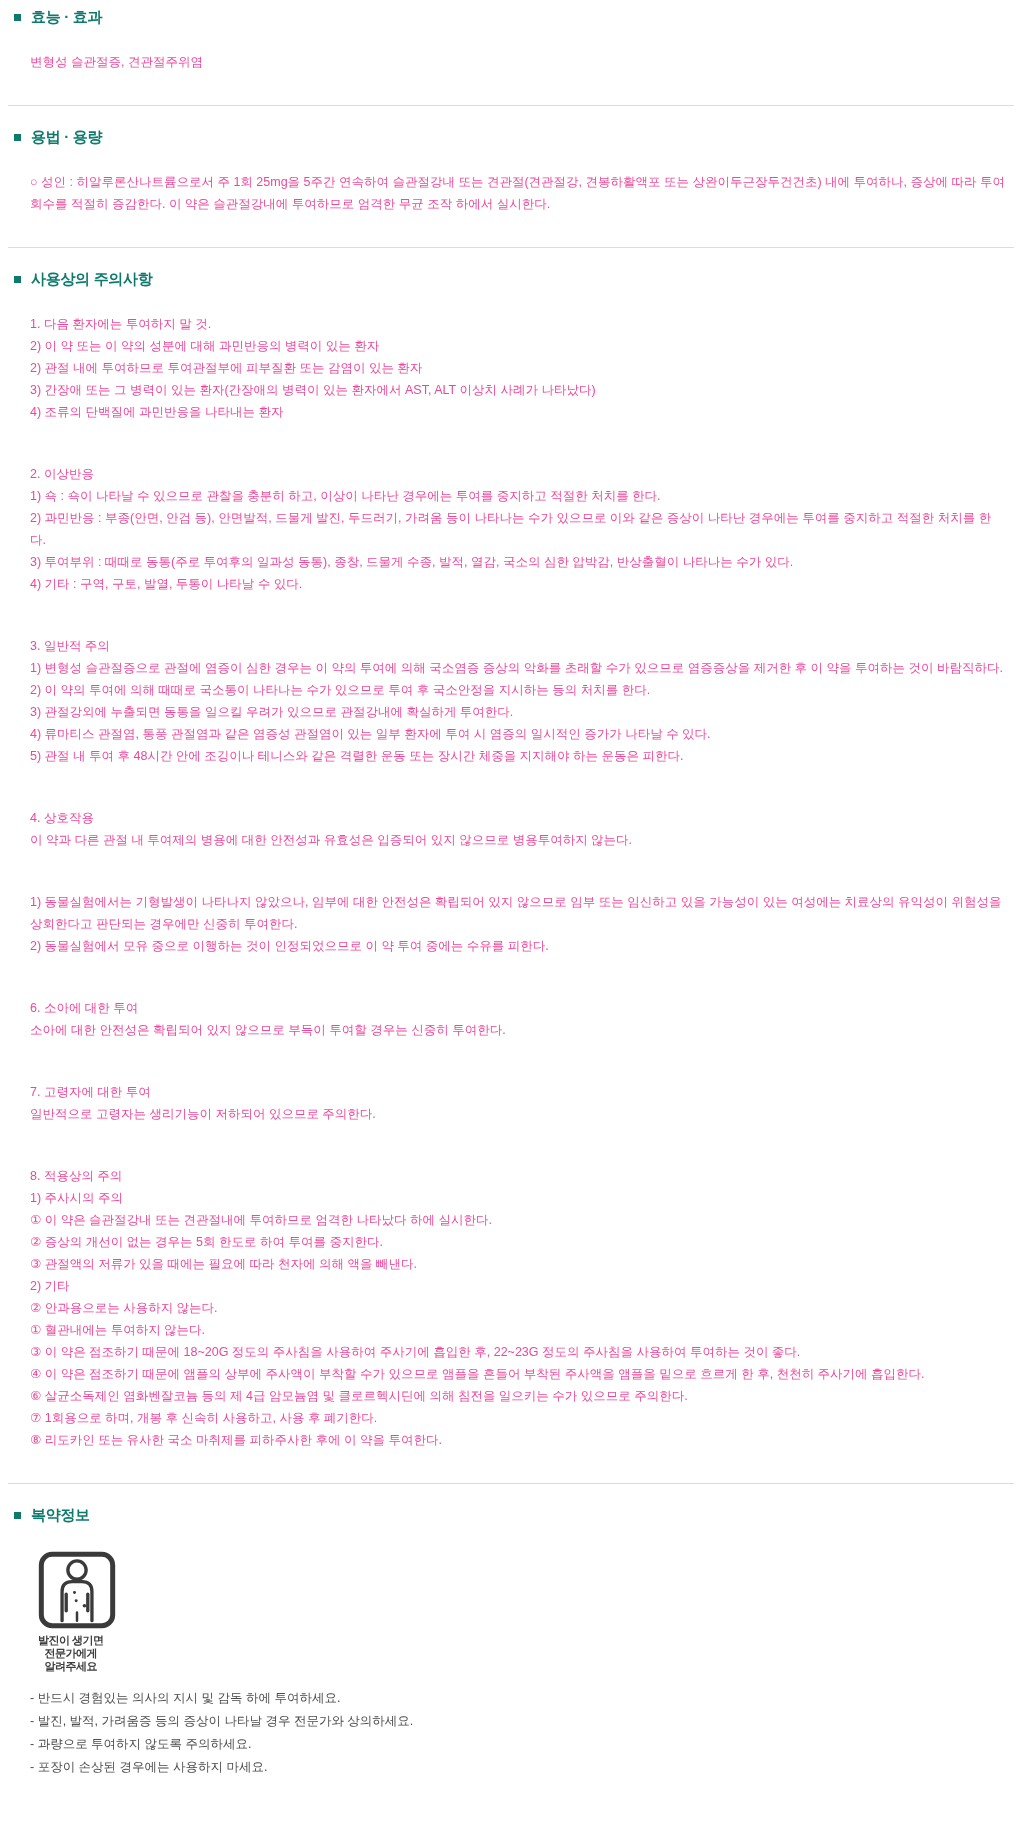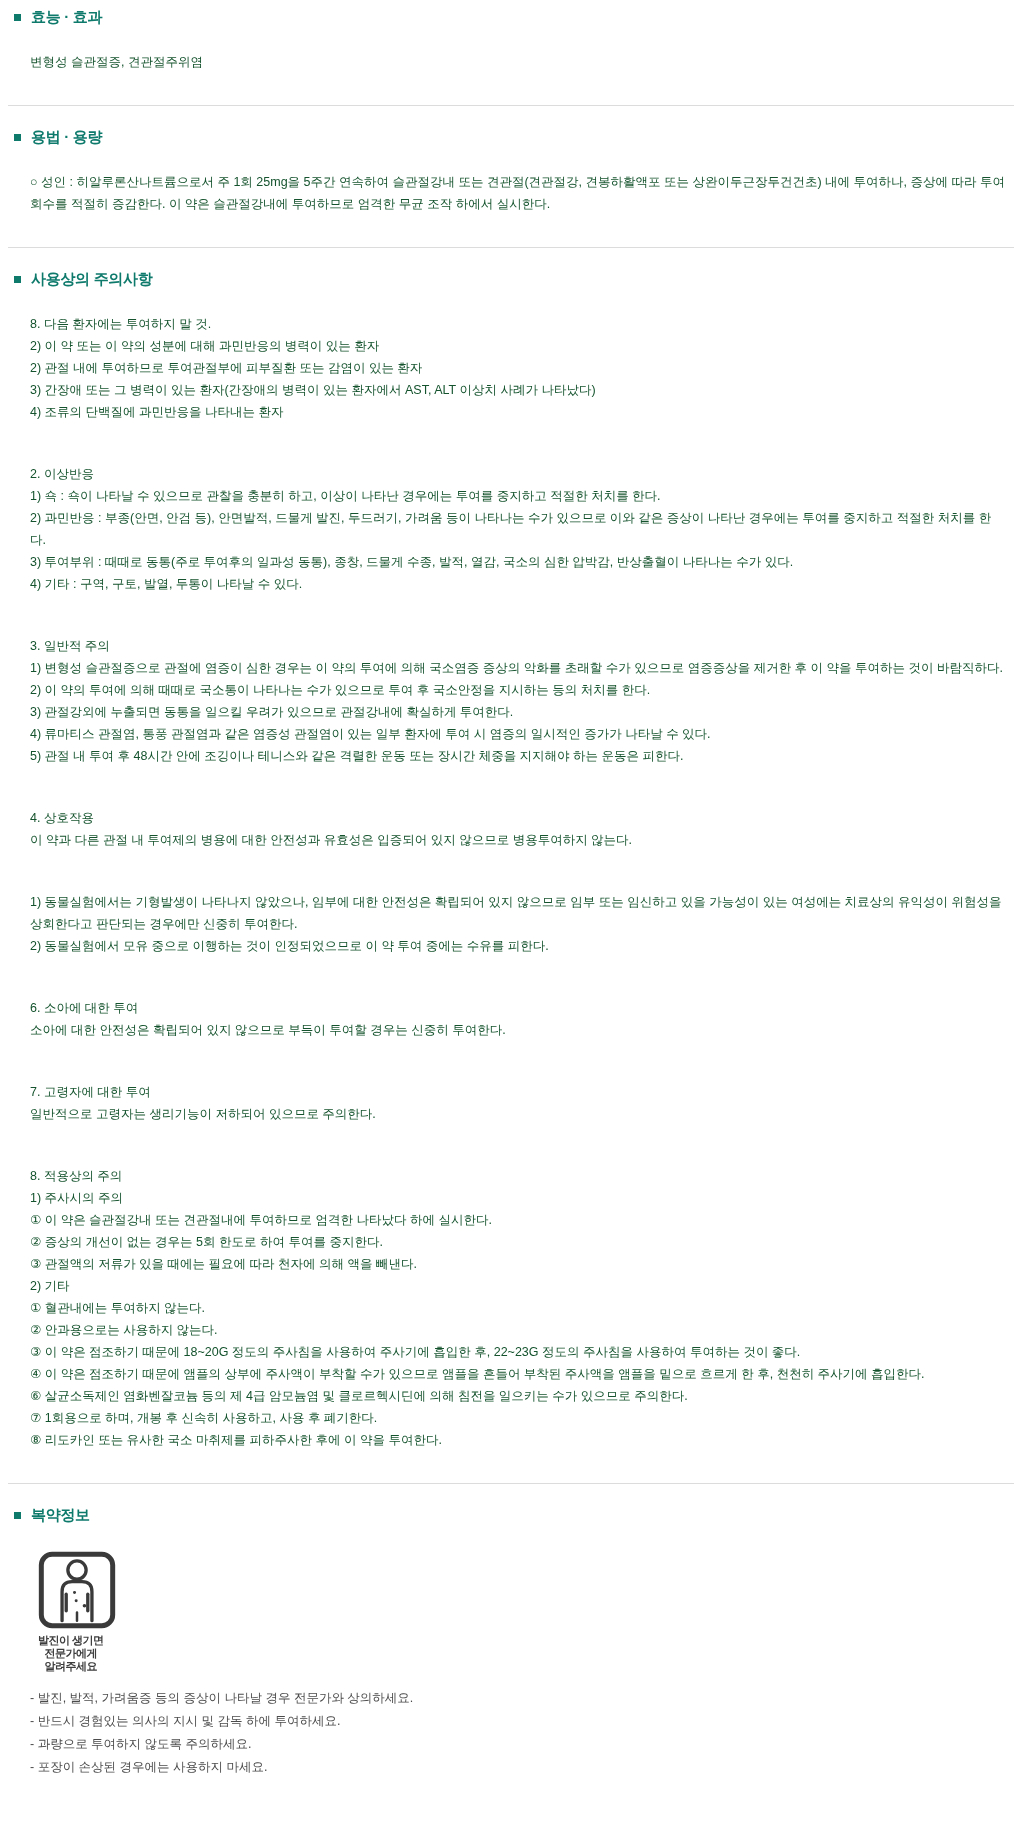--- a/index.html
+++ b/index.html
@@ -3,21 +3,21 @@
 <meta charset="utf-8">
 <style>
   html,body{margin:0;padding:0;background:#ffffff;}
   body{font-family:"Liberation Sans","DejaVu Sans",sans-serif;color:#4b4b4b;}
   .page{width:1022px;min-height:1821px;background:#fff;box-sizing:border-box;padding-top:4px;}
   .section{padding:22px 0 32px;}
   .section.first{padding-top:4px;}
   .sec-header{display:flex;align-items:center;margin-left:14px;}
   .bullet{width:7px;height:7px;background:#0e7a6c;margin-right:10px;flex:0 0 auto;}
   .sec-title{margin:0;color:#0e7a6c;font-size:15px;font-weight:bold;letter-spacing:-0.3px;}
-  .sec-body{margin:24px 16px 0 30px;font-size:12.5px;line-height:22px;color:#14532d;}
+  .sec-body{margin:24px 16px 0 30px;font-size:12.5px;line-height:22px;color:#ec4899;}
   .divider{border:none;border-top:1px solid #dcdcdc;margin:0 8px;height:0;}
   .group{margin:0;}
   .group + .group{margin-top:40px;}
   .line{min-height:22px;}
   
   .picto-wrap{margin:26px 0 0 38px;width:80px;display:flex;flex-direction:column;align-items:flex-start;}
   .picto-svg{display:block;}
   .picto-caption{margin-top:5px;text-align:center;font-size:11px;font-weight:bold;line-height:13px;color:#3d3d3d;letter-spacing:-0.5px;}
   .notes{margin:14px 16px 0 30px;font-size:12.5px;line-height:23px;color:#4b4b4b;}
 </style>
@@ -46,21 +46,21 @@
 
   <hr class="divider">
 
   <div class="section">
     <div class="sec-header">
       <span class="bullet"></span>
       <h2 class="sec-title">사용상의 주의사항</h2>
     </div>
     <div class="sec-body">
         <div class="group">
-          <div class="line">8. 다음 환자에는 투여하지 말 것.</div>
+          <div class="line">1. 다음 환자에는 투여하지 말 것.</div>
           <div class="line">2) 이 약 또는 이 약의 성분에 대해 과민반응의 병력이 있는 환자</div>
           <div class="line">2) 관절 내에 투여하므로 투여관절부에 피부질환 또는 감염이 있는 환자</div>
           <div class="line">3) 간장애 또는 그 병력이 있는 환자(간장애의 병력이 있는 환자에서 AST, ALT 이상치 사례가 나타났다)</div>
           <div class="line">4) 조류의 단백질에 과민반응을 나타내는 환자</div>
         </div>
         <div class="group">
           <div class="line">2. 이상반응</div>
           <div class="line">1) 쇽 : 쇽이 나타날 수 있으므로 관찰을 충분히 하고, 이상이 나타난 경우에는 투여를 중지하고 적절한 처치를 한다.</div>
           <div class="line">2) 과민반응 : 부종(안면, 안검 등), 안면발적, 드물게 발진, 두드러기, 가려움 등이 나타나는 수가 있으므로 이와 같은 증상이 나타난 경우에는 투여를 중지하고 적절한 처치를 한다.</div>
           <div class="line">3) 투여부위 : 때때로 동통(주로 투여후의 일과성 동통), 종창, 드물게 수종, 발적, 열감, 국소의 심한 압박감, 반상출혈이 나타나는 수가 있다.</div>
@@ -90,22 +90,22 @@
           <div class="line">7. 고령자에 대한 투여</div>
           <div class="line">일반적으로 고령자는 생리기능이 저하되어 있으므로 주의한다.</div>
         </div>
         <div class="group">
           <div class="line">8. 적용상의 주의</div>
           <div class="line">1) 주사시의 주의</div>
           <div class="line">① 이 약은 슬관절강내 또는 견관절내에 투여하므로 엄격한 나타났다 하에 실시한다.</div>
           <div class="line">② 증상의 개선이 없는 경우는 5회 한도로 하여 투여를 중지한다.</div>
           <div class="line">③ 관절액의 저류가 있을 때에는 필요에 따라 천자에 의해 액을 빼낸다.</div>
           <div class="line">2) 기타</div>
+          <div class="line">② 안과용으로는 사용하지 않는다.</div>
           <div class="line">① 혈관내에는 투여하지 않는다.</div>
-          <div class="line">② 안과용으로는 사용하지 않는다.</div>
           <div class="line">③ 이 약은 점조하기 때문에 18~20G 정도의 주사침을 사용하여 주사기에 흡입한 후, 22~23G 정도의 주사침을 사용하여 투여하는 것이 좋다.</div>
           <div class="line">④ 이 약은 점조하기 때문에 앰플의 상부에 주사액이 부착할 수가 있으므로 앰플을 흔들어 부착된 주사액을 앰플을 밑으로 흐르게 한 후, 천천히 주사기에 흡입한다.</div>
           <div class="line">⑥ 살균소독제인 염화벤잘코늄 등의 제 4급 암모늄염 및 클로르헥시딘에 의해 침전을 일으키는 수가 있으므로 주의한다.</div>
           <div class="line">⑦ 1회용으로 하며, 개봉 후 신속히 사용하고, 사용 후 폐기한다.</div>
           <div class="line">⑧ 리도카인 또는 유사한 국소 마취제를 피하주사한 후에 이 약을 투여한다.</div>
         </div>
       </div>
   </div>
 
   <hr class="divider">
@@ -127,20 +127,20 @@
         <circle cx="46" cy="60" r="1.8" fill="#3a3a3a"></circle>
         <circle cx="56" cy="66" r="2.2" fill="#3a3a3a"></circle>
       </svg>
       <div class="picto-caption">
           <div class="cap-line">발진이 생기면</div>
           <div class="cap-line">전문가에게</div>
           <div class="cap-line">알려주세요</div>
         </div>
     </div>
     <div class="notes">
+        <div class="note-line">- 반드시 경험있는 의사의 지시 및 감독 하에 투여하세요.</div>
         <div class="note-line">- 발진, 발적, 가려움증 등의 증상이 나타날 경우 전문가와 상의하세요.</div>
-        <div class="note-line">- 반드시 경험있는 의사의 지시 및 감독 하에 투여하세요.</div>
         <div class="note-line">- 과량으로 투여하지 않도록 주의하세요.</div>
         <div class="note-line">- 포장이 손상된 경우에는 사용하지 마세요.</div>
       </div>
   </div>
 
 </div>
 
 </body></html>

